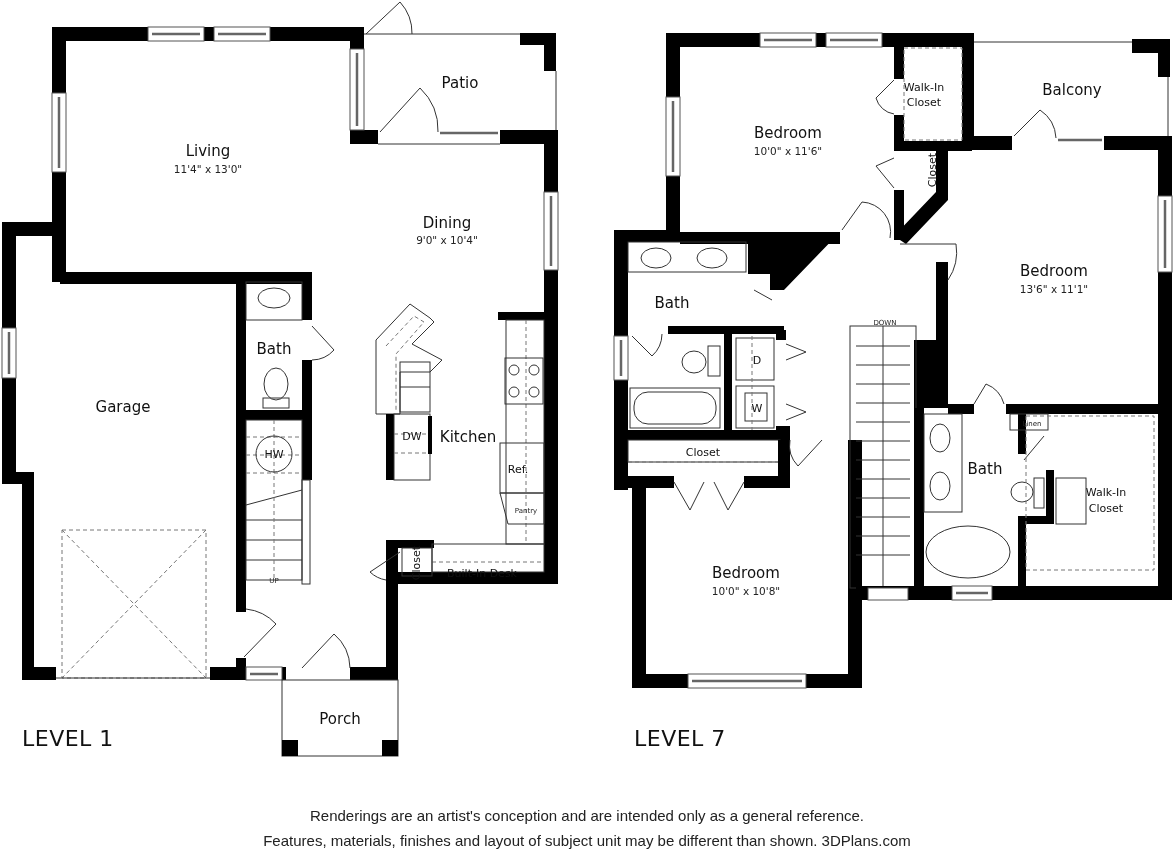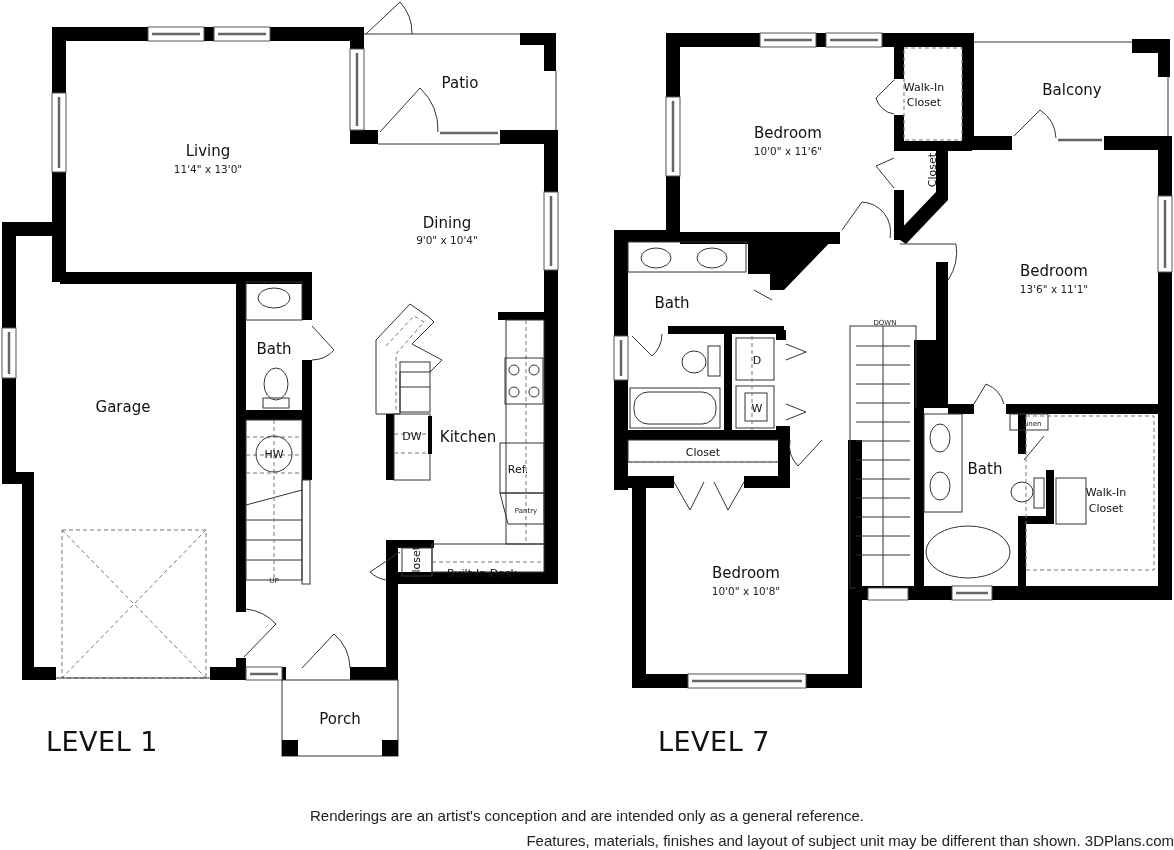--- a/index.html
+++ b/index.html
@@ -3,22 +3,22 @@
 <meta charset="utf-8">
 <style>
   html, body { margin:0; padding:0; background:#ffffff; }
   body { width:1174px; height:850px; position:relative; overflow:hidden;
          font-family:"Liberation Sans","DejaVu Sans",sans-serif; color:#111; }
   svg.plan { position:absolute; left:0; top:0; }
   .room-label { font-size:15px; fill:#111; font-family:"DejaVu Sans","Liberation Sans",sans-serif; }
   .room-dim { font-size:10.5px; fill:#222; font-family:"DejaVu Sans","Liberation Sans",sans-serif; }
   .small-label { font-size:11px; fill:#111; font-family:"DejaVu Sans","Liberation Sans",sans-serif; }
   .tiny-label { font-size:7px; fill:#222; font-family:"DejaVu Sans","Liberation Sans",sans-serif; }
-  .level-title { position:absolute; font-size:27px; letter-spacing:0.5px;
-                 font-family:"DejaVu Sans","Liberation Sans",sans-serif; color:#111;margin-left:24px; }
+  .level-title { position:absolute; font-size:22px; letter-spacing:0.5px;
+                 font-family:"DejaVu Sans","Liberation Sans",sans-serif; color:#111; }
   .disclaimer { position:absolute; left:0; width:1174px; text-align:center;
                 font-size:15px; color:#222; font-family:"Liberation Sans",sans-serif; }
   .wall { fill:#000; }
   .thin { fill:none; stroke:#333; stroke-width:1; }
   .dash { fill:none; stroke:#777; stroke-width:1; stroke-dasharray:4 3; }
   .win { fill:#fff; stroke:#555; stroke-width:1; }
   .winbar { fill:none; stroke:#666; stroke-width:2.5; }
 </style>
 </head>
 <body>
@@ -324,13 +324,13 @@
   <text class="small-label" x="1106" y="512" text-anchor="middle">Closet</text>
   <text class="small-label" x="757" y="364" text-anchor="middle">D</text>
   <text class="small-label" x="757" y="412" text-anchor="middle">W</text>
   <text class="tiny-label" x="885" y="325" text-anchor="middle">DOWN</text>
 </svg>
 
 <div class="level-title" style="left:22px; top:726px;">LEVEL 1</div>
 <div class="level-title" style="left:634px; top:726px;">LEVEL 7</div>
 
 <div class="disclaimer" style="top:807px;">Renderings are an artist's conception and are intended only as a general reference.</div>
-<div class="disclaimer" style="top:832px;text-align:right;">Features, materials, finishes and layout of subject unit may be different than shown. 3DPlans.com</div>
+<div class="disclaimer" style="top:832px;">Features, materials, finishes and layout of subject unit may be different than shown. 3DPlans.com</div>
 
 </body></html>

